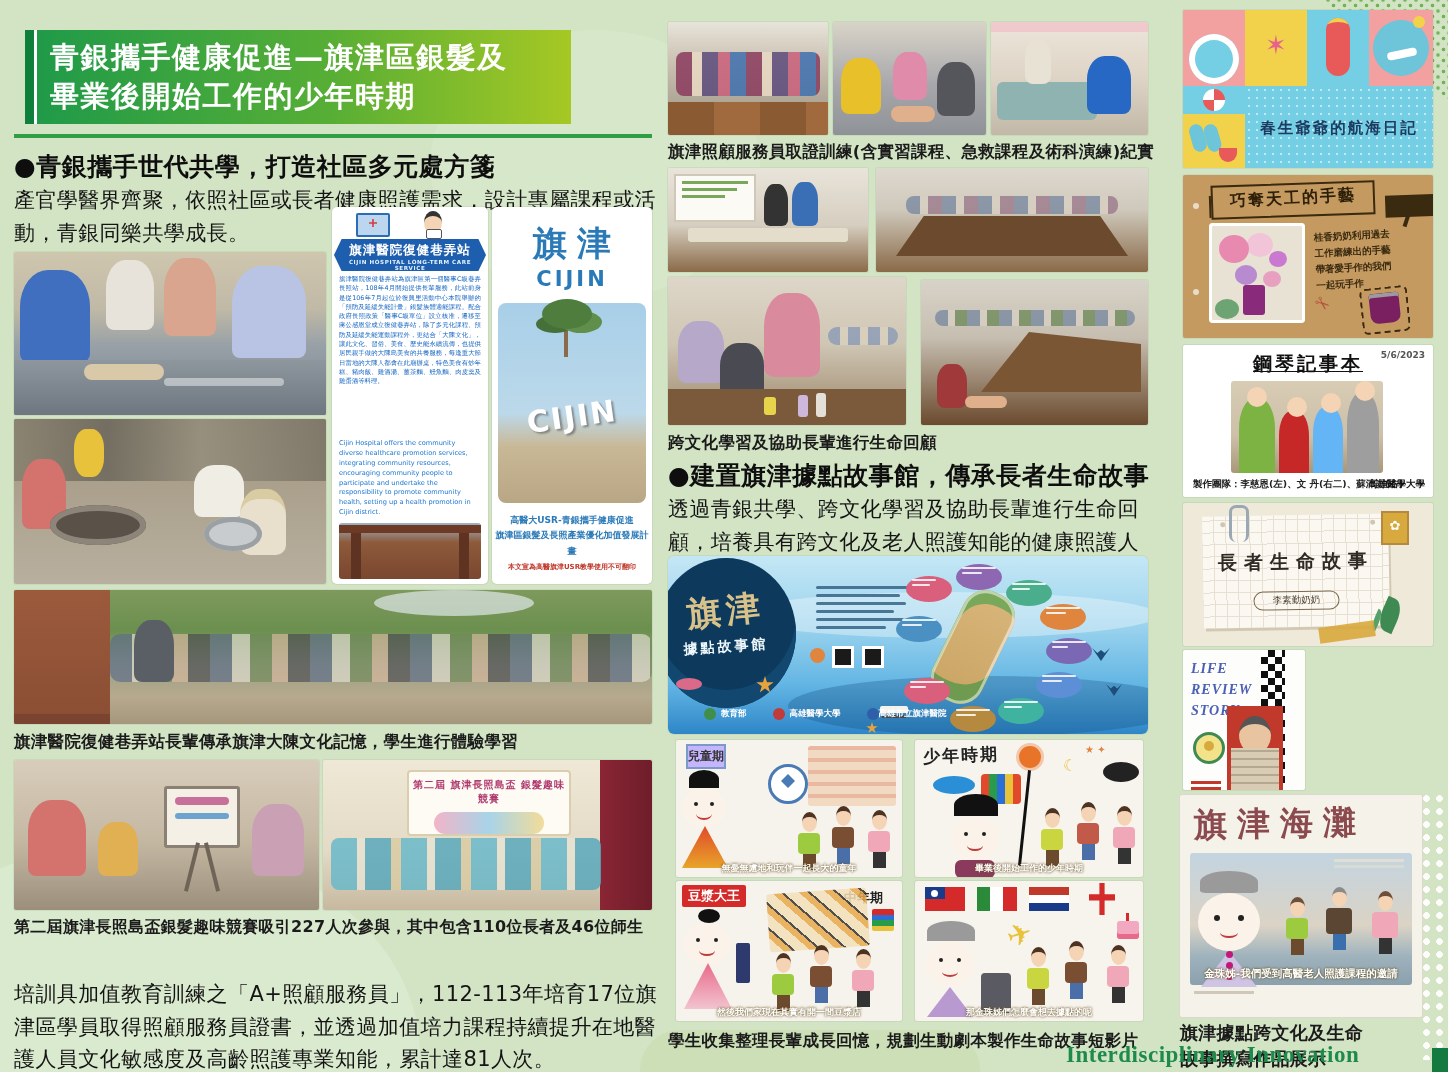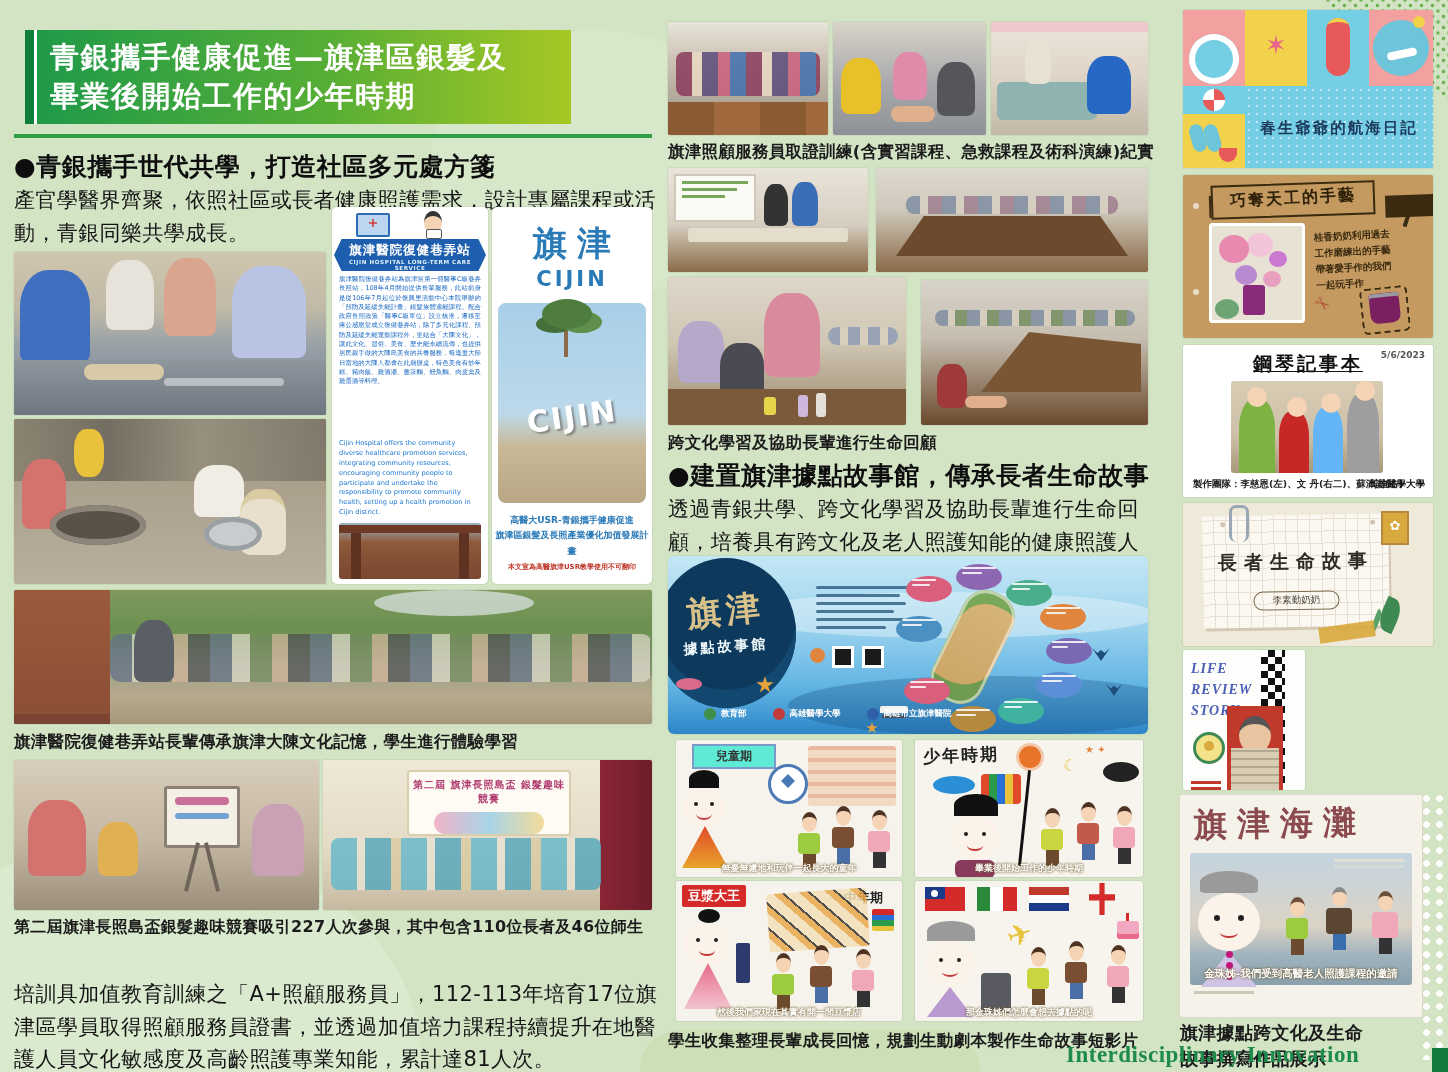--- a/index.html
+++ b/index.html
@@ -261,29 +261,29 @@
     <div class="abs" style="left:198px;top:166px;width:12px;height:12px;background:#e8a33d;clip-path:polygon(50% 0,61% 35%,98% 35%,68% 57%,79% 91%,50% 70%,21% 91%,32% 57%,2% 35%,39% 35%);"></div>
     <div class="abs" style="left:36px;top:152px;display:flex;gap:26px;align-items:center;">
       <div style="display:flex;align-items:center;gap:5px;">
           <span style="width:12px;height:12px;border-radius:50%;background:#3f8f4a;display:inline-block;"></span>
           <span style="color:#fff;font-size:8.5px;font-weight:700;">教育部</span>
         </div>
       <div style="display:flex;align-items:center;gap:5px;">
           <span style="width:12px;height:12px;border-radius:50%;background:#c23a3a;display:inline-block;"></span>
           <span style="color:#fff;font-size:8.5px;font-weight:700;">高雄醫學大學</span>
         </div>
-      <div style="display:flex;align-items:center;gap:5px;">
+      <div style="display:flex;align-items:center;">
           <span style="width:12px;height:12px;border-radius:50%;background:#2e5fa8;display:inline-block;"></span>
           <span style="color:#fff;font-size:8.5px;font-weight:700;">高雄市立旗津醫院</span>
         </div>
     </div>
   </div>
 
   <div class="ph" style="left:676px;top:740px;width:226px;height:137px;background:#f6f3ec;">
-    <div class="abs" style="left:16px;top:4px;padding:2px 22px;border:2px solid #7a9ac9;background:#5eead4;font-weight:800;font-size:12px;color:#333;">兒童期</div>
+    <div class="abs" style="left:10px;top:4px;padding:2px 0;border:2px solid #7a9ac9;background:#c4b5fd;font-weight:800;font-size:12px;color:#333;">兒童期</div>
     <div class="abs" style="left:92px;top:24px;width:34px;height:34px;border-radius:50%;border:3px solid #4a7ab5;background:#fff;">
         <div style="width:14px;height:14px;margin:7px auto;background:#4a7ab5;clip-path:polygon(50% 0,100% 50%,50% 100%,0 50%);"></div>
       </div>
     <div class="abs" style="left:132px;top:6px;width:88px;height:60px;background:repeating-linear-gradient(0deg,#f2d9c2 0 8px,#e8b8a0 8px 12px),repeating-linear-gradient(90deg,rgba(217,106,90,.35) 0 10px,transparent 10px 18px);border-radius:3px;"></div>
     <div class="puppet" style="left:6px;top:30px;">
       <div style="width:30px;height:18px;background:#111;border-radius:50% 50% 0 0;margin-left:7px;"></div>
       <div class="face" style="width:44px;height:40px;">
         <span class="eye" style="left:12px;top:14px;"></span>
           <span class="eye" style="right:12px;top:14px;"></span>
         <span class="mouth" style="left:14px;top:20px;width:16px;height:10px;"></span>

